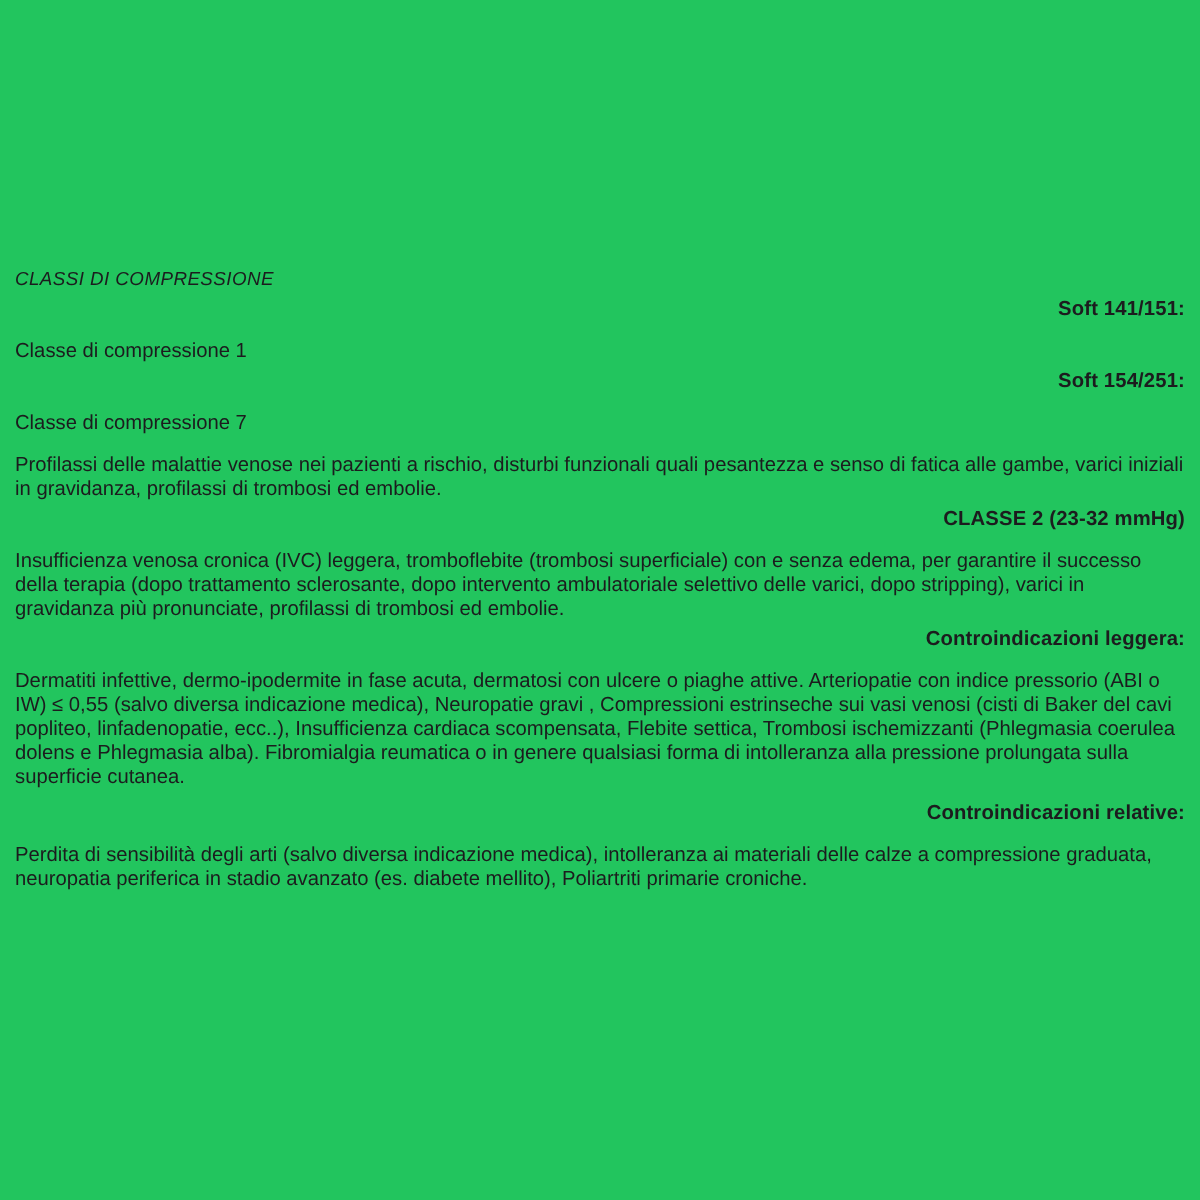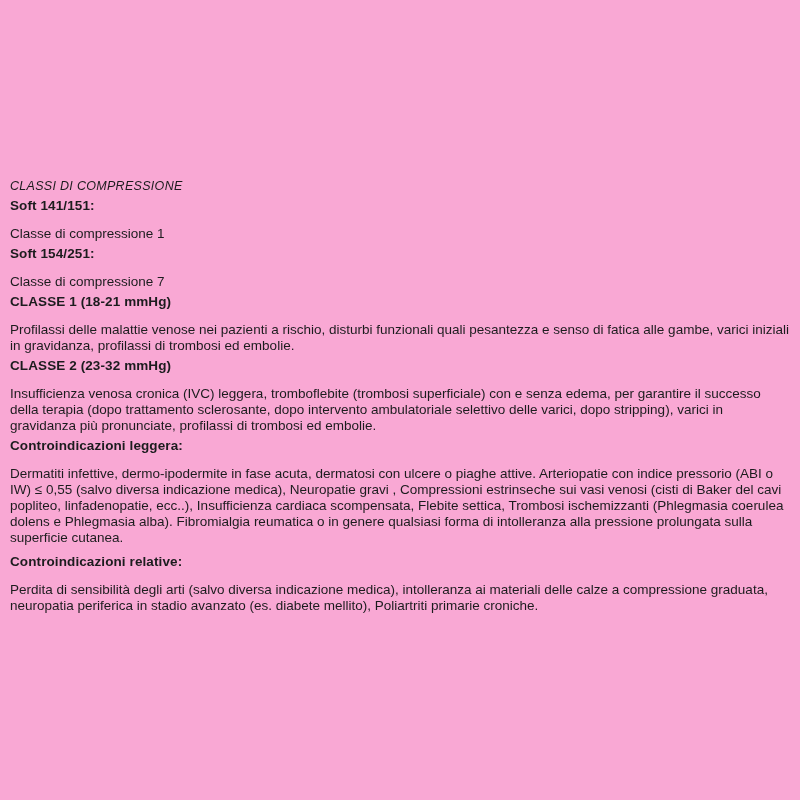--- a/index.html
+++ b/index.html
@@ -14,21 +14,21 @@
     overflow: hidden;
     font-family: "Liberation Sans", "DejaVu Sans", sans-serif;
     color: #1c1c1e;
     -webkit-font-smoothing: antialiased;
   }
   .page {
     box-sizing: border-box;
     width: 800px;
     height: 800px;
     padding: 178px 10px 0 10px;
-    background: #f9a8d4;
+    background: #22c55e;
   }
   .section {
     margin: 0;
     padding: 0;
   }
   .section-label {
     font-style: italic;
     font-weight: 400;
     font-size: 12.5px;
     line-height: 16px;
@@ -37,20 +37,21 @@
   }
   .section-label.first {
     margin-top: 0;
   }
   .subheading {
     font-weight: 700;
     font-size: 13.5px;
     line-height: 16px;
     letter-spacing: 0.1px;
     margin: 0 0 4px 0;
+    text-align: right;
   }
   .para {
     font-weight: 400;
     font-size: 13.5px;
     line-height: 16px;
     margin: 12px 0 4px 0;
     max-width: 782px;
   }
 </style>
 </head>
@@ -60,21 +61,20 @@
 
   <section class="section">
     <h2 class="section-label first">CLASSI DI COMPRESSIONE</h2>
     <h3 class="subheading">Soft 141/151:</h3>
     <p class="para">Classe di compressione 1</p>
     <h3 class="subheading">Soft 154/251:</h3>
     <p class="para">Classe di compressione 7</p>
   </section>
 
   <section class="section">
-    <h3 class="subheading">CLASSE 1 (18-21 mmHg)</h3>
     <p class="para">Profilassi delle malattie venose nei pazienti a rischio, disturbi funzionali quali pesantezza e senso di fatica alle gambe, varici iniziali in gravidanza, profilassi di trombosi ed embolie.</p>
     <h3 class="subheading">CLASSE 2 (23-32 mmHg)</h3>
     <p class="para">Insufficienza venosa cronica (IVC) leggera, tromboflebite (trombosi superficiale) con e senza edema, per garantire il successo della terapia (dopo trattamento sclerosante, dopo intervento ambulatoriale selettivo delle varici, dopo stripping), varici in gravidanza più pronunciate, profilassi di trombosi ed embolie.</p>
   </section>
 
   <section class="section">
     <h3 class="subheading">Controindicazioni leggera:</h3>
     <p class="para">Dermatiti infettive, dermo-ipodermite in fase acuta, dermatosi con ulcere o piaghe attive. Arteriopatie con indice pressorio (ABI o IW) ≤ 0,55 (salvo diversa indicazione medica), Neuropatie gravi , Compressioni estrinseche sui vasi venosi (cisti di Baker del cavi popliteo, linfadenopatie, ecc..), Insufficienza cardiaca scompensata, Flebite settica, Trombosi ischemizzanti (Phlegmasia coerulea dolens e Phlegmasia alba). Fibromialgia reumatica o in genere qualsiasi forma di intolleranza alla pressione prolungata sulla superficie cutanea.</p>
     <h3 class="subheading" style="margin-top: 8px;">Controindicazioni relative:</h3>
     <p class="para">Perdita di sensibilità degli arti (salvo diversa indicazione medica), intolleranza ai materiali delle calze a compressione graduata, neuropatia periferica in stadio avanzato (es. diabete mellito), Poliartriti primarie croniche.</p>

